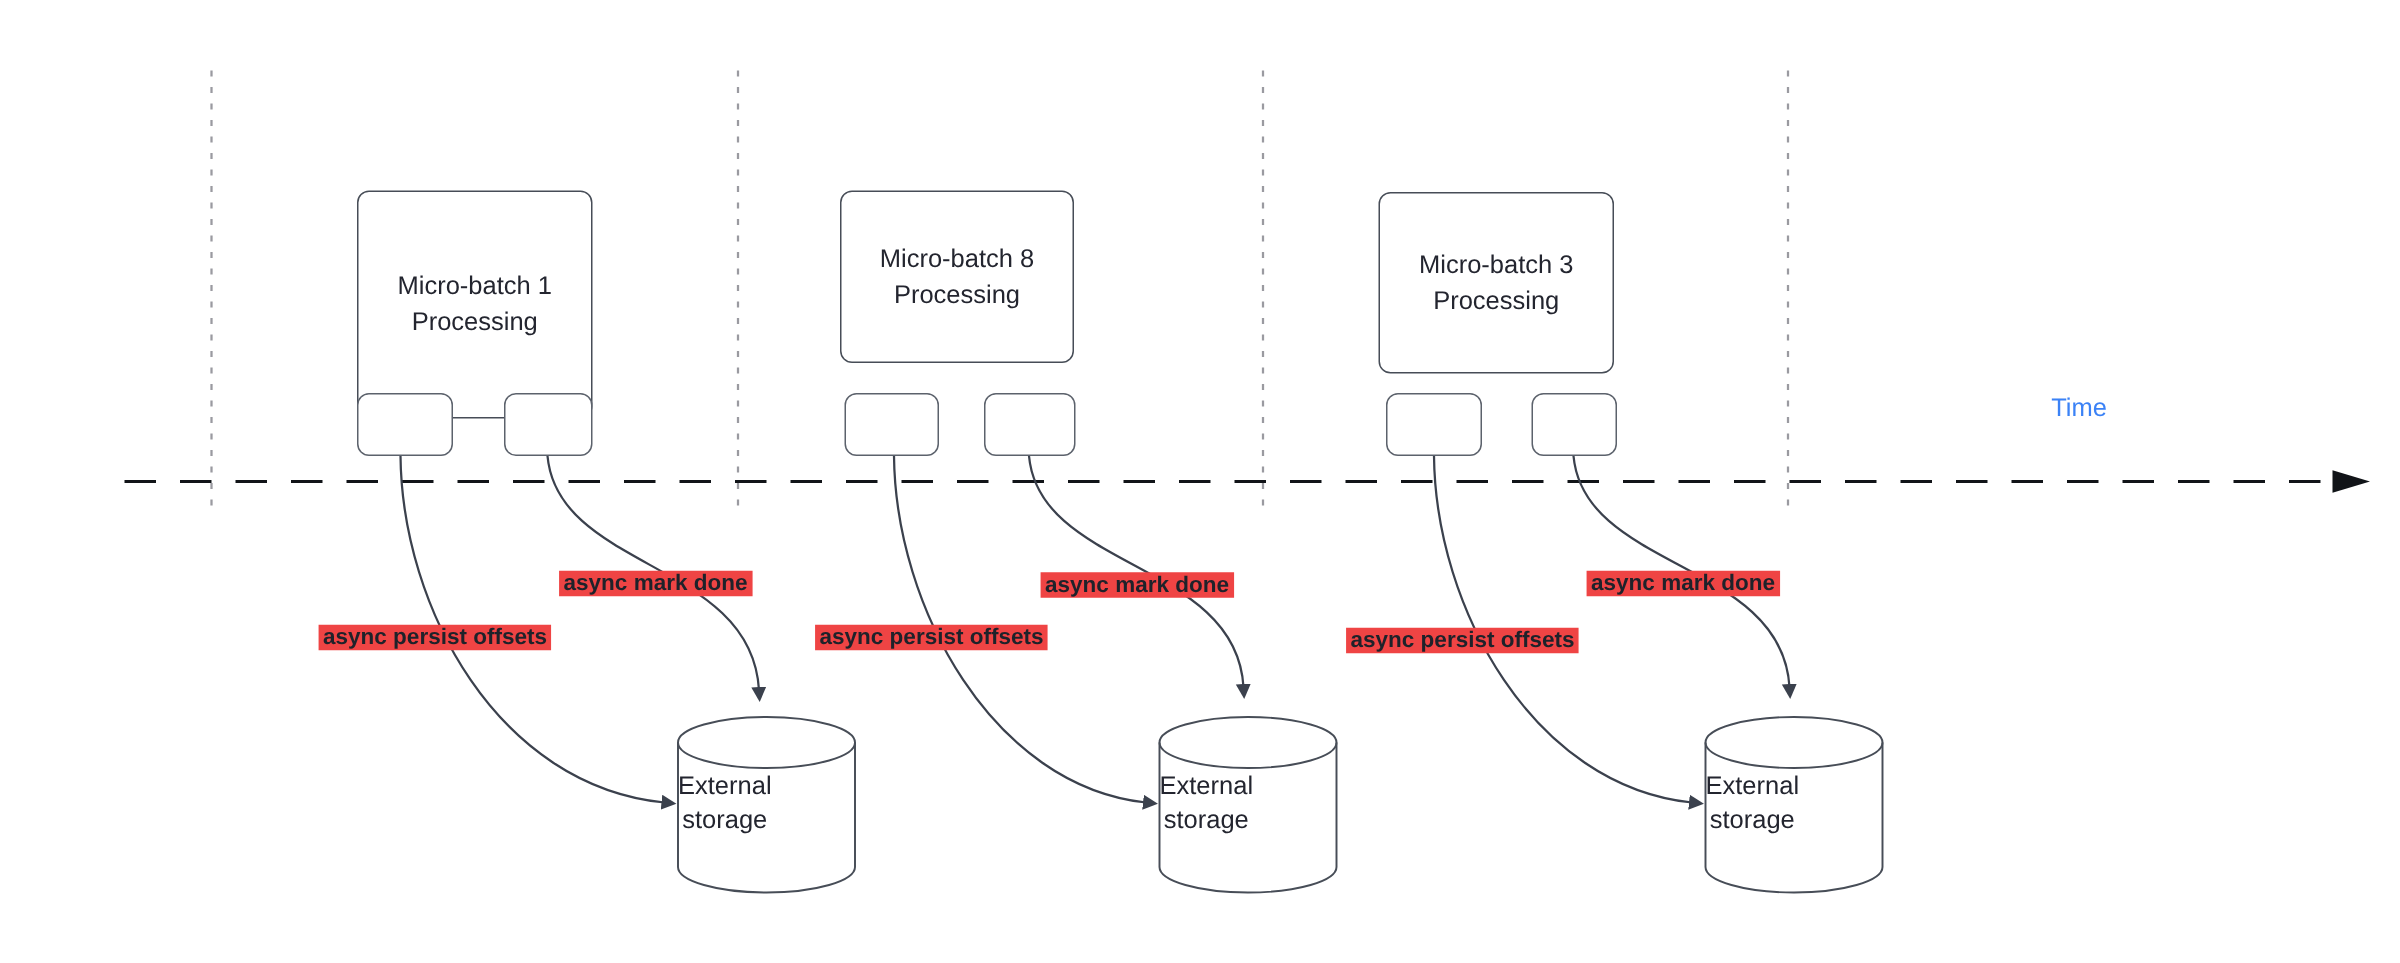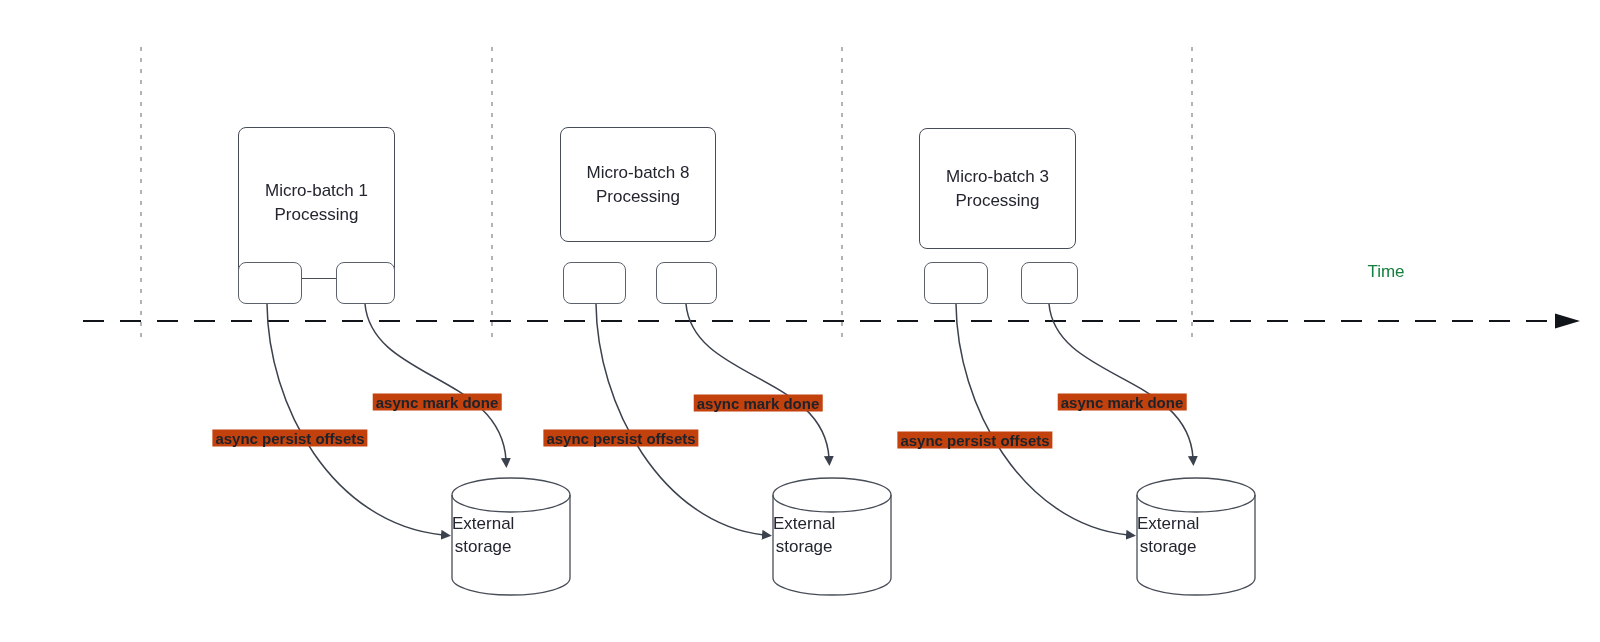--- a/index.html
+++ b/index.html
@@ -35,32 +35,31 @@
     display: flex;
     align-items: center;
     justify-content: flex-start;
     text-align: center;
     font-size: 17px;
     line-height: 1.35;
     white-space: pre-line;
   }
   .edge-label {
     transform: translate(-50%, -50%);
-    background: #c2410c;
+    background: #ef4444;
     padding: 0 3px;
     font-size: 15px;
     font-weight: 700;
     color: #1e222a;
     white-space: nowrap;
-    margin-top: 13px;
   }
   .time-label {
     transform: translate(-50%, -50%);
     font-size: 17px;
-    color: #15803d;
+    color: #3b82f6;
     white-space: nowrap;
   }
 </style>
 </head>
 <body>
 
 <div class="canvas">
 
   <svg class="layer" width="1600" height="642" viewBox="0 0 1600 642">
     <defs>

